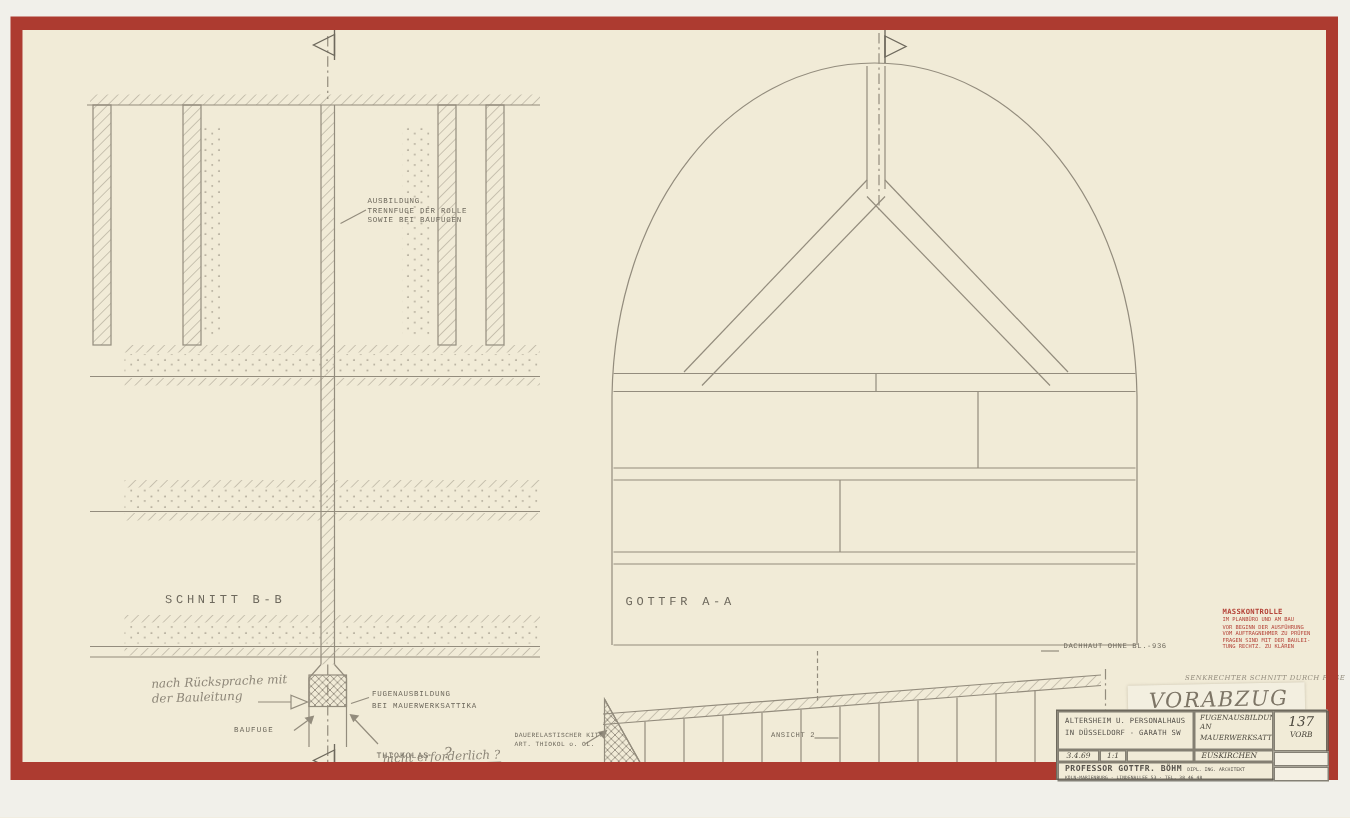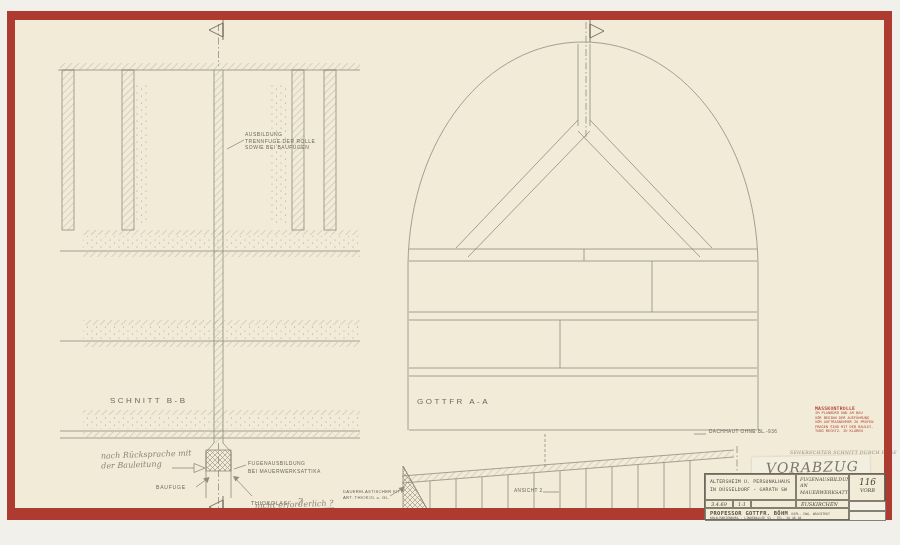--- a/index.html
+++ b/index.html
@@ -2,21 +2,21 @@
 <html><head>
 <meta charset="utf-8">
 <style>
   html,body{margin:0;padding:0}
   body{width:900px;height:545px;position:relative;overflow:hidden;
        background:#f1f0ea;font-family:"DejaVu Sans Mono",monospace}
   .stage{position:absolute;left:0;top:0;width:900px;height:545px}
   .paper{position:absolute;left:15px;top:20px;width:869px;height:488px;background:#f1ebd7;z-index:0}
   .linework{position:absolute;left:0;top:0;width:900px;height:545px;z-index:1}
   .txt{position:absolute;z-index:2}
-  .typed{color:#6e695d;font-family:Liberation Sans, sans-serif;white-space:pre-line}
+  .typed{color:#6e695d;font-family:Liberation Mono, monospace;white-space:pre-line}
   .hand{color:#8d8678;font-family:"DejaVu Serif",serif;font-style:italic;white-space:pre-line}
   .red-frame{position:absolute;left:7px;top:11px;width:885px;height:509px;box-sizing:border-box;
              border-style:solid;border-color:#ad3b30;border-width:9px 8px 12px 8px;z-index:3;pointer-events:none}
   .stamp{position:absolute;left:815px;top:406px;width:72px;z-index:2;color:#b5453a}
   .stamp .t{font-size:4.8px;font-weight:bold;letter-spacing:.2px}
   .stamp .b{font-size:3.6px;line-height:4.5px;white-space:pre-line}
   .patch{position:absolute;left:752px;top:456px;width:118px;height:26px;background:#f3efe0;
          box-shadow:0 0 2px rgba(120,110,90,.35);transform:rotate(-1.2deg);z-index:4}
   .patch .v{position:absolute;left:14px;top:3px;font-size:14px;color:#7d7566;letter-spacing:1px}
   .tblock{position:absolute;left:704px;top:473px;width:181px;height:47px;background:#f1ebd7;z-index:5;
@@ -199,21 +199,21 @@
   <div class="tblock">
     <div class="cell proj">
       <div>ALTERSHEIM U. PERSONALHAUS</div>
       <div>IN DÜSSELDORF - GARATH  SW</div>
     </div>
     <div class="cell subj">FUGENAUSBILDUNG
 AN
 MAUERWERKSATTIKA</div>
     <div class="cell locc">EUSKIRCHEN</div>
     <div class="cell numc">
-      <div class="n1">116</div>
+      <div class="n1">137</div>
       <div class="n2">VORB</div>
     </div>
     <div class="cell sm1"></div>
     <div class="cell sm2"></div>
     <div class="cell datec">3.4.69</div>
     <div class="cell scalec">1:1</div>
     <div class="cell blankc"></div>
     <div class="cell archc">
       <div class="nm">
         <span>PROFESSOR GOTTFR. BÖHM</span>

